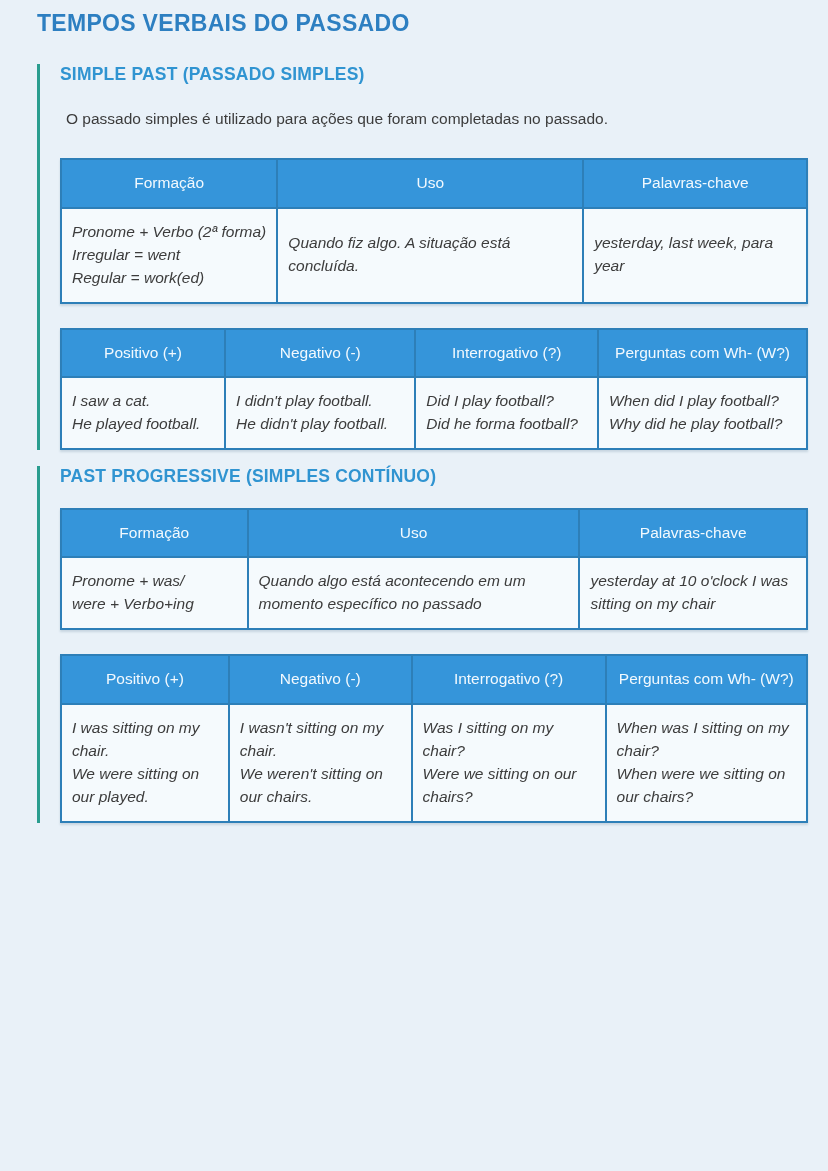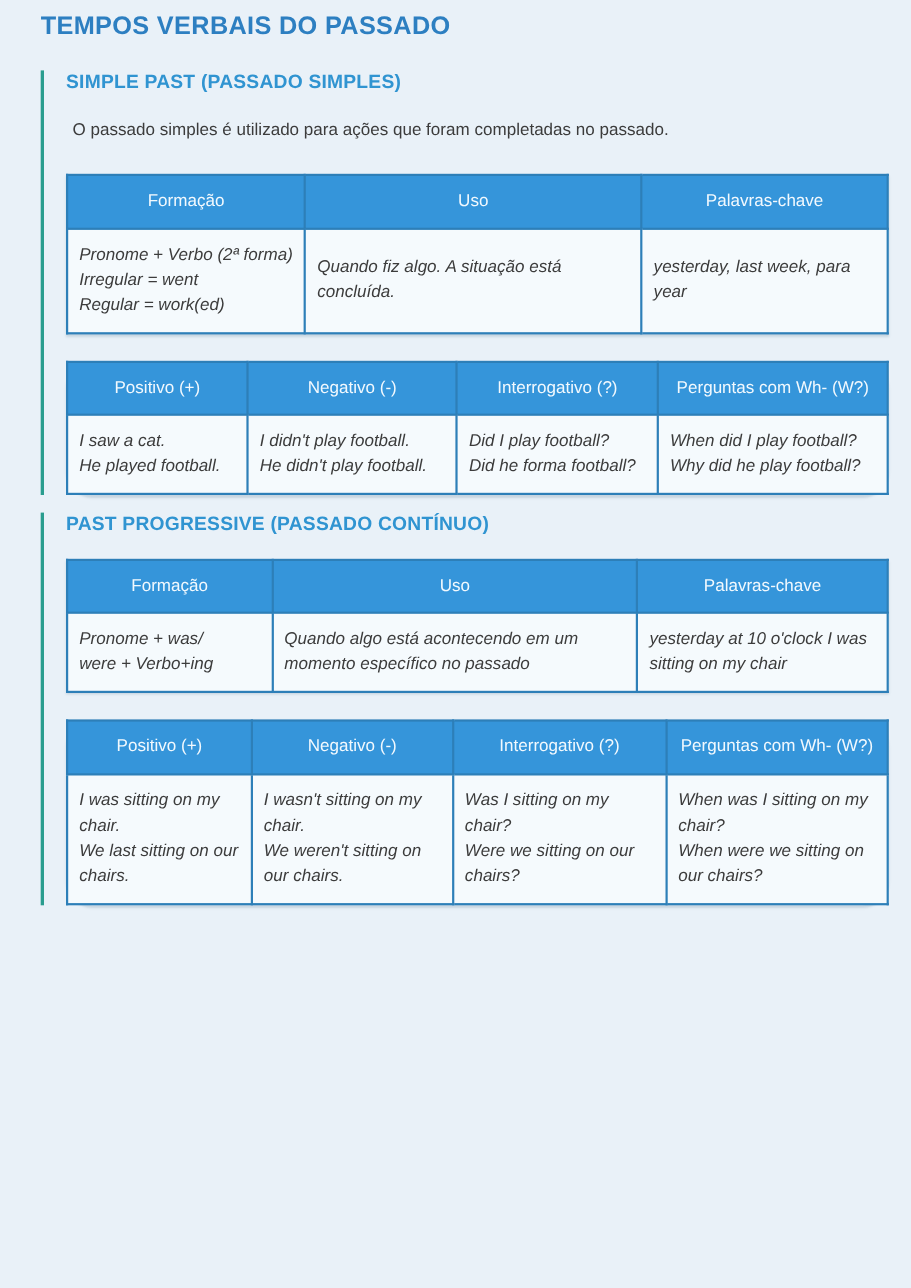--- a/index.html
+++ b/index.html
@@ -55,21 +55,21 @@
     padding-left: 6px;
     max-width: 714px;
   }
   table.grammar-table {
     width: 748px;
     table-layout: fixed;
     border-collapse: collapse;
     margin: 0 0 24px 0;
     box-shadow: 0 2px 2px rgba(100, 130, 155, 0.25);
   }
-  table.grammar-table:last-child { margin-bottom: 16px; border-radius: 24px; }
+  table.grammar-table:last-child { margin-bottom: 16px; }
   table.grammar-table th {
     background: var(--header-blue);
     color: var(--header-text);
     font-weight: 400;
     font-size: 15.5px;
     line-height: 1.45;
     text-align: center;
     padding: 12px 8px;
     border: 2px solid var(--border-blue);
   }
@@ -159,21 +159,21 @@
           <td>
             <div class="cell-line">When did I play football?</div>
             <div class="cell-line">Why did he play football?</div>
           </td>
         </tr>
       </tbody>
     </table>
   </section>
 
   <section class="section">
-    <h2>PAST PROGRESSIVE (PASSADO CONTÍNUO)</h2>
+    <h2>PAST PROGRESSIVE (SIMPLES CONTÍNUO)</h2>
 
     <table class="grammar-table">
       <colgroup>
           <col style="width:25%">
           <col style="width:44.5%">
           <col style="width:30.5%">
         </colgroup>
       <thead>
         <tr>
           <th>Formação</th>
@@ -209,21 +209,21 @@
           <th>Positivo (+)</th>
           <th>Negativo (-)</th>
           <th>Interrogativo (?)</th>
           <th>Perguntas com Wh- (W?)</th>
         </tr>
       </thead>
       <tbody>
         <tr>
           <td>
             <div class="cell-line">I was sitting on my chair.</div>
-            <div class="cell-line">We last sitting on our chairs.</div>
+            <div class="cell-line">We were sitting on our played.</div>
           </td>
           <td>
             <div class="cell-line">I wasn't sitting on my chair.</div>
             <div class="cell-line">We weren't sitting on our chairs.</div>
           </td>
           <td>
             <div class="cell-line">Was I sitting on my chair?</div>
             <div class="cell-line">Were we sitting on our chairs?</div>
           </td>
           <td>

